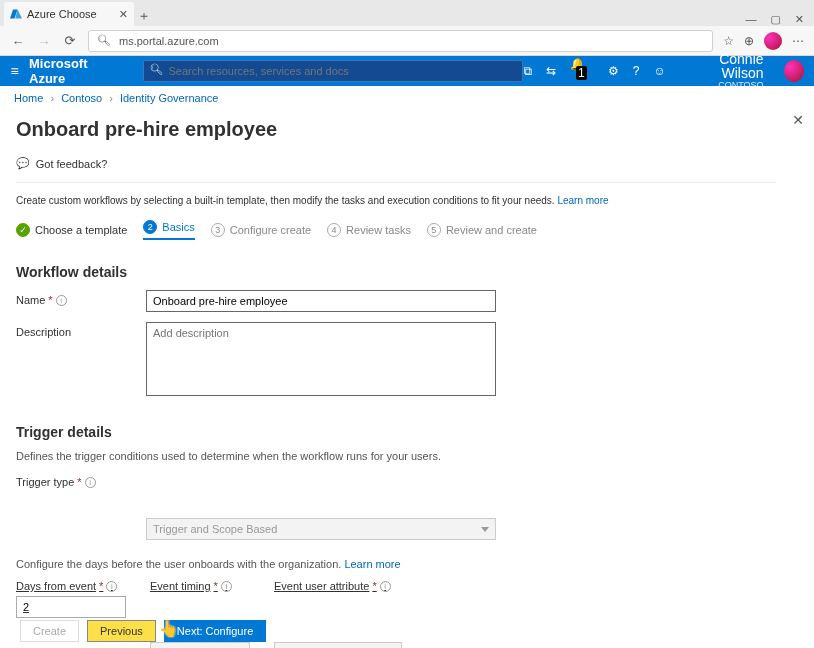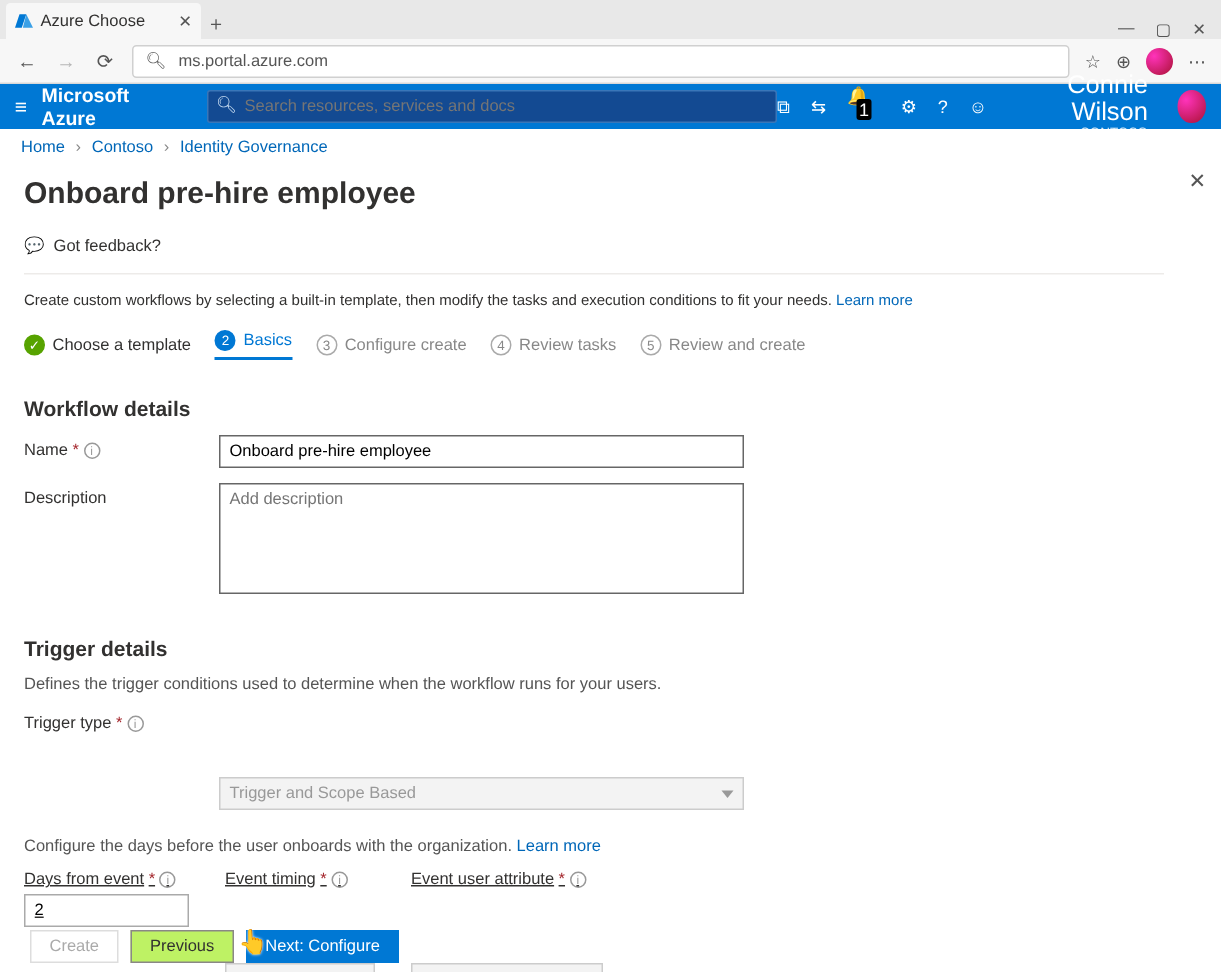--- a/index.html
+++ b/index.html
@@ -20,21 +20,21 @@
   .azure-bar { background:#0078d4; height:30px; display:flex; align-items:center; color:#fff; font-size:12px; }
   .hamburger { width:30px; text-align:center; font-size:14px;}
   .brand { font-size:13px; font-weight:600; padding-right:20px;}
   .search-wrap { flex:0 0 380px; position:relative; }
   .search-input { width:100%; height:22px; background:#134a92; border:1px solid #3a76b8; color:#cfe2f5; padding:0 8px 0 24px; font-size:11px; border-radius:2px;}
   .search-wrap .sicon { position:absolute; left:6px; top:3px; color:#cfe2f5; font-size:11px;}
   .top-icons { margin-left:auto; display:flex; gap:14px; align-items:center; padding-right:10px;}
   .top-icons span { font-size:12px; position:relative;}
   .badge { position:absolute; top:-5px; right:-6px; background:#000; color:#fff; font-size:7px; border-radius:2px; padding:0 2px;}
   .userblock { text-align:right; line-height:1.05; font-size:10px; padding-right:6px;}
-  .userblock .uname{font-size:17px;}
+  .userblock .uname{font-size:14px;}
   .userblock .org{font-size:9px; opacity:.85;}
   .avatar-med { width:22px; height:22px; border-radius:50%; background:radial-gradient(circle at 30% 30%, #f3b,#a13);}
   
   .crumbs { padding:6px 14px; font-size:11px; color:#0067b8;}
   .crumbs .sep { color:#888; margin:0 4px;}
   
   .page { padding:4px 16px; position:relative;}
   .page-title { font-size:20px; font-weight:600; color:#323130; margin:4px 0 10px;}
   .close-page { position:absolute; right:10px; top:2px; font-size:14px; color:#555;}
   .feedback { display:flex; align-items:center; gap:6px; font-size:11px; color:#323130; padding:6px 0 12px; border-bottom:1px solid #edebe9; width:760px;}
@@ -59,21 +59,21 @@
   input.txt { width:350px; height:22px; border:1px solid #666; padding:0 6px; font-size:11px;}
   textarea.txt { width:350px; height:74px; border:1px solid #666; padding:4px 6px; font-size:11px; color:#666; resize:none; font-family:inherit;}
   .select { height:22px; border:1px solid #ccc; background:#f3f3f3; display:flex; align-items:center; padding:0 6px; font-size:11px; color:#888; justify-content:space-between;margin-top:46px;}
   .select.dis { background:#f3f3f3; color:#999;}
   .bottom-row { display:flex; gap:24px;}
   .bottom-row .col { display:flex; flex-direction:column; gap:4px;text-decoration:underline;}
   .col .lbl { font-size:11px; display:flex; gap:3px; align-items:center;}
   input.small { width:110px; height:22px; border:1px solid #aaa; padding:0 6px; font-size:11px;}
   
   .footer { position:absolute; bottom:6px; left:4px; display:flex; gap:8px;padding-left:16px; }
-  .btn { height:22px; padding:0 12px; font-size:11px; border:1px solid #8a8886; background:#bef264; display:flex; align-items:center; cursor:pointer;}
+  .btn { height:22px; padding:0 12px; font-size:11px; border:1px solid #8a8886; background:#fde047; display:flex; align-items:center; cursor:pointer;}
   .btn.disabled { color:#aaa; border-color:#ddd; background:#fff;}
   .btn.primary { background:#0078d4; border-color:#0078d4; color:#fff;}
   .cursor { position:absolute; left:155px; bottom:4px; font-size:16px; pointer-events:none; text-shadow:0 0 2px #fff;}
   .chevron-down{display:inline-block;border-left:4px solid transparent;border-right:4px solid transparent;border-top:5px solid #999;}
 </style>
 </head>
 <body>
 
 <div class="browser-top">
   <div class="tab">

